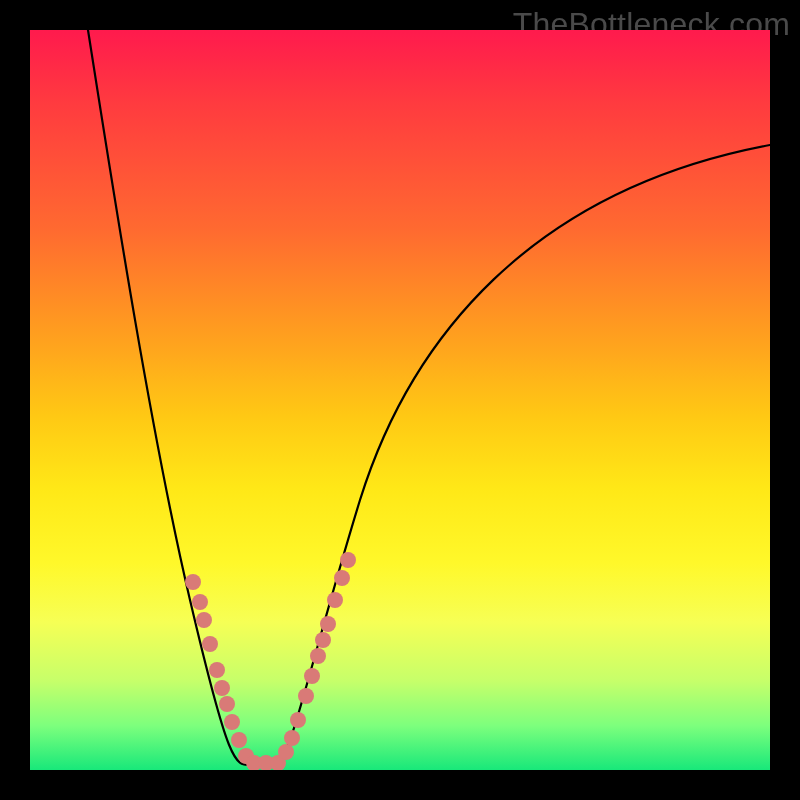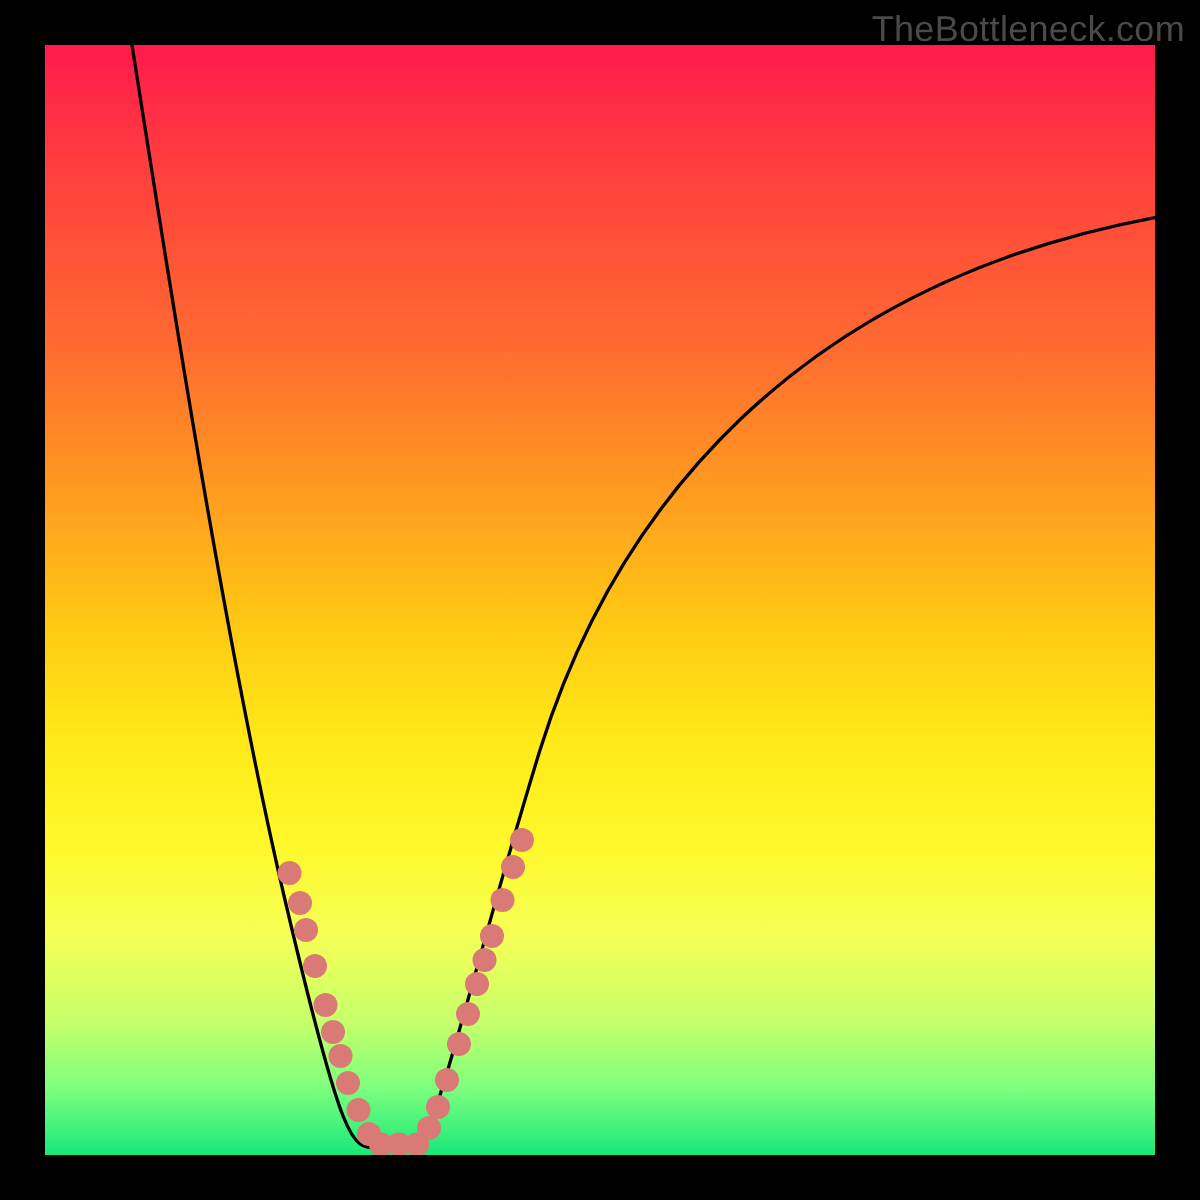--- a/index.html
+++ b/index.html
@@ -36,21 +36,21 @@
       #f6ff55 80%,
       #c6ff6a 88%,
       #7dff7d 94%,
       #18e87a 100%);
   }
   .watermark {
     position: absolute;
     top: 6px;
     right: 10px;
     color: #4a4a4a;
-    font-size: 24px;
+    font-size: 32px;
     font-weight: 500;
     letter-spacing: 0.2px;
     user-select: none;
   }
   svg.curve {
     position: absolute;
     left: 0;
     top: 0;
     width: 740px;
     height: 740px;

